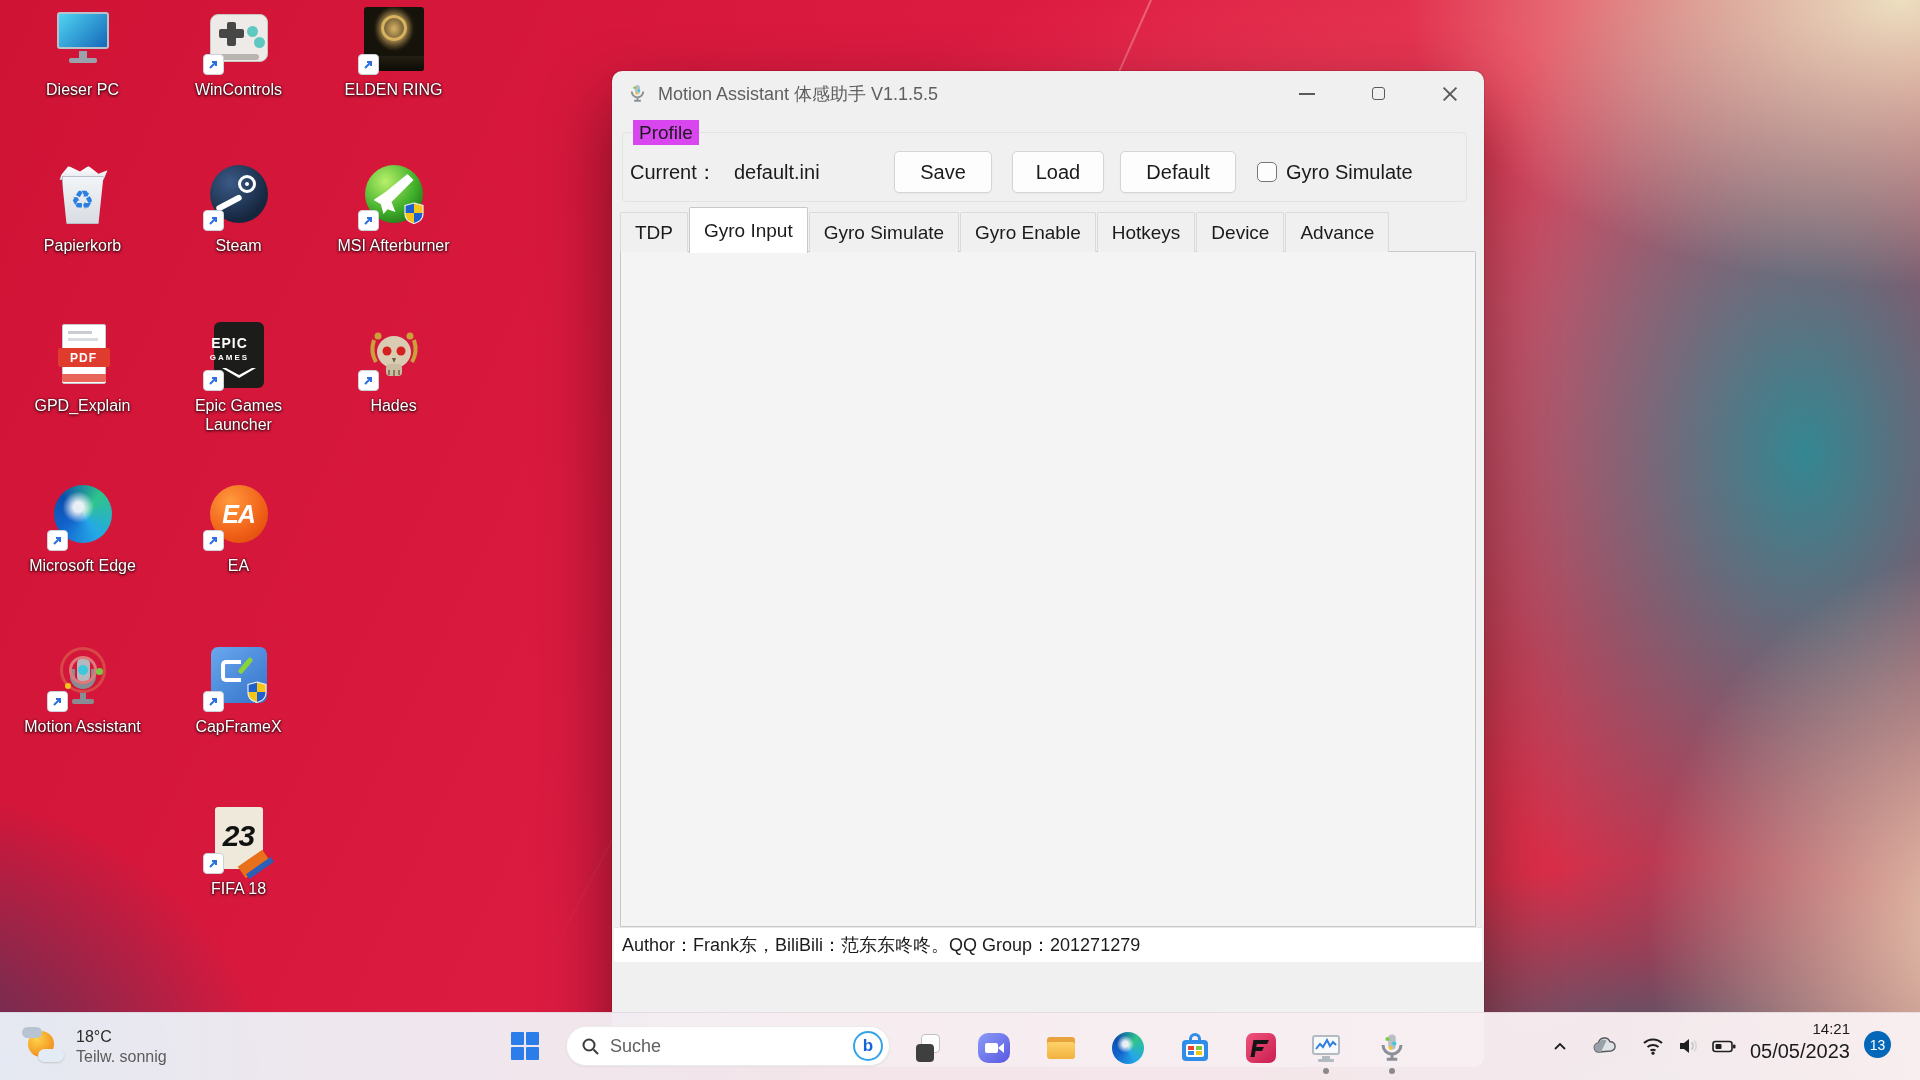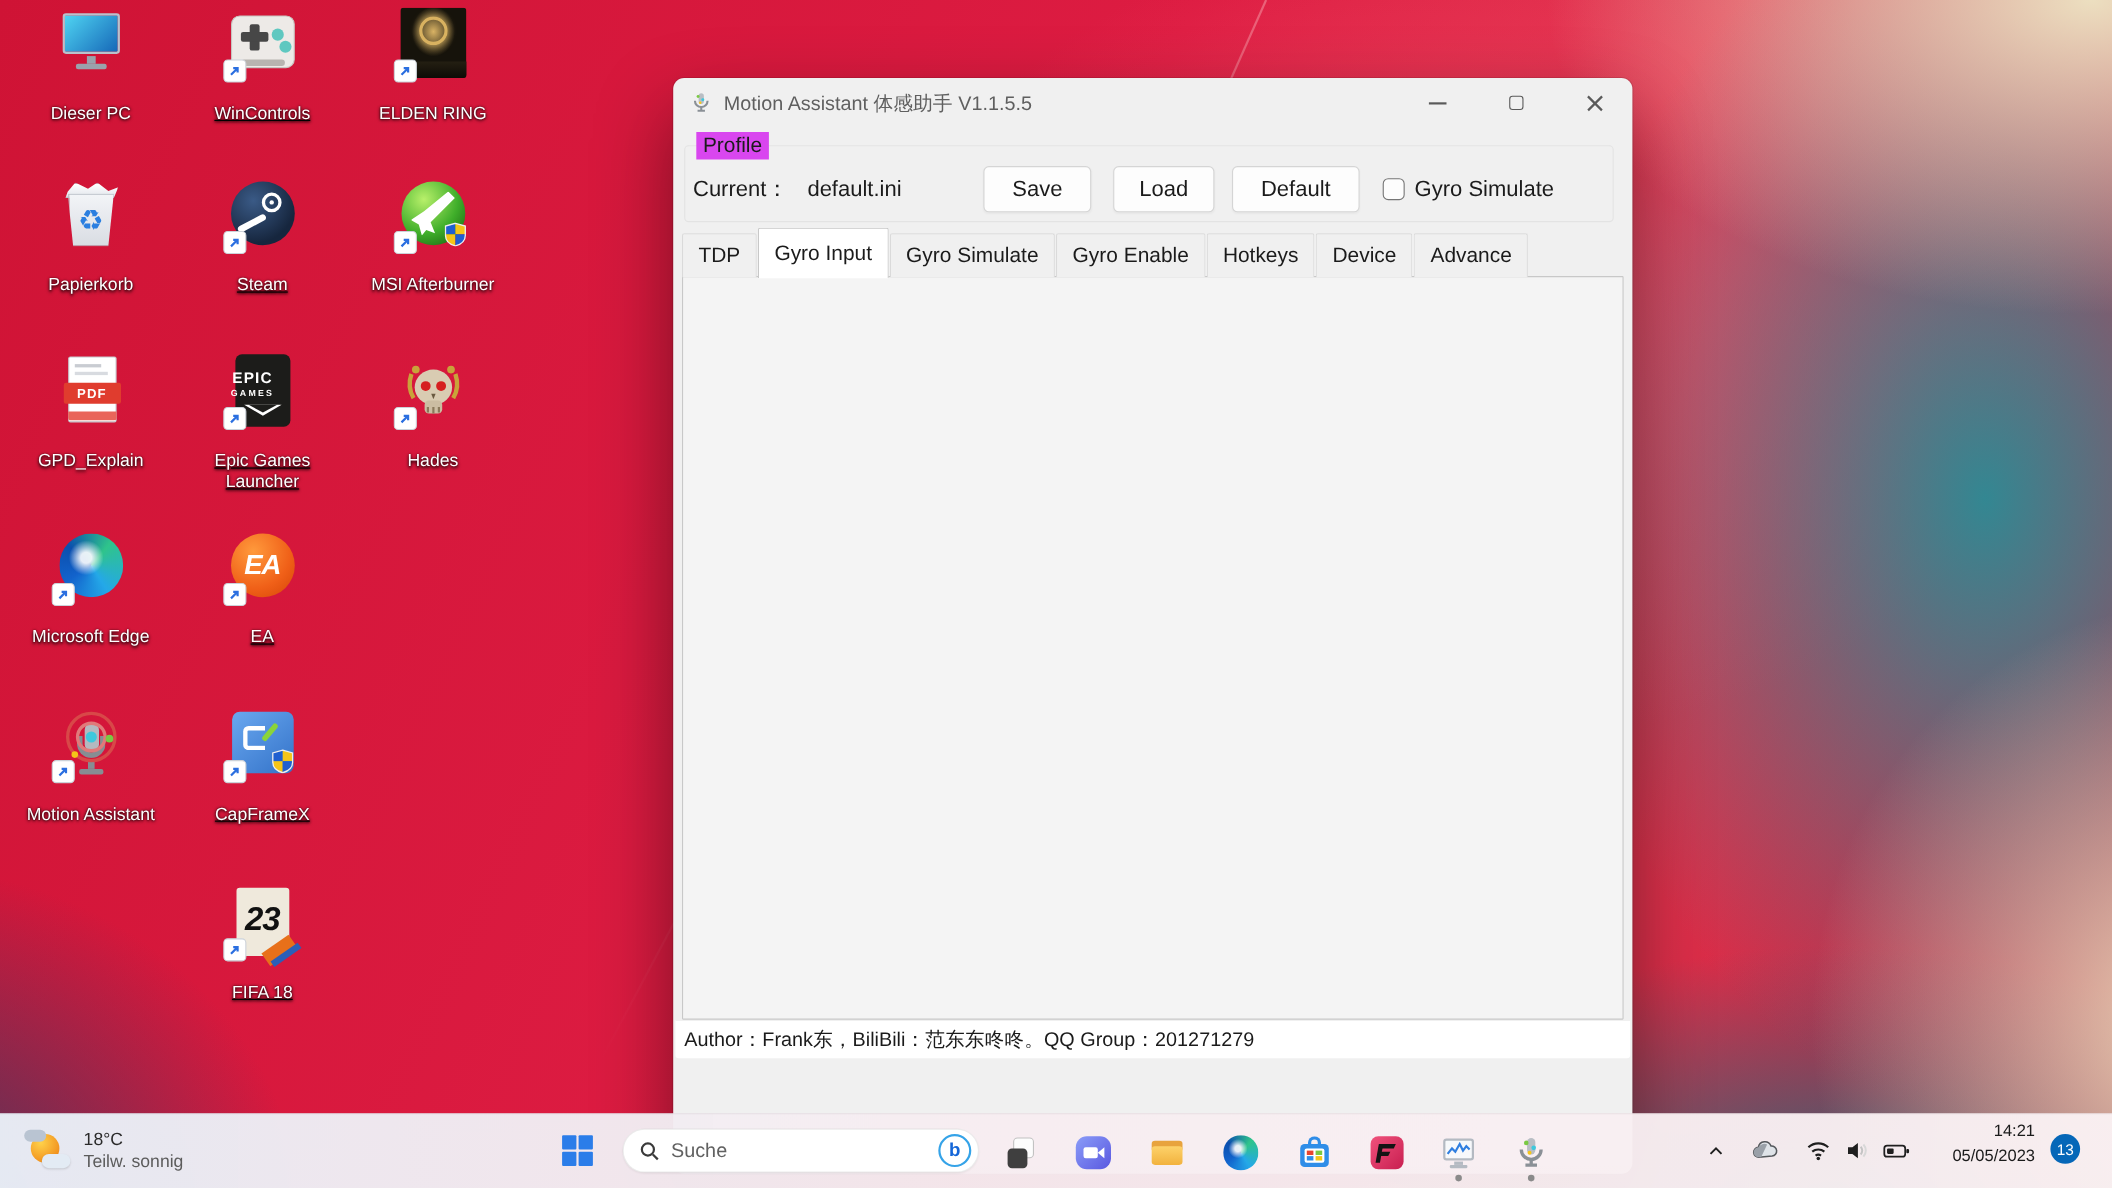--- a/index.html
+++ b/index.html
@@ -15,23 +15,23 @@
       radial-gradient(640px 560px at -5% 103%, rgba(50,60,96,.95) 0%, rgba(50,60,96,0) 58%),
       radial-gradient(900px 620px at 70% 28%, rgba(245,72,100,.8) 0%, rgba(245,72,100,0) 60%),
       linear-gradient(115deg,#cf1335 0%,#dd1c42 45%,#e23a52 70%,#d01537 100%);}
   .streak{position:absolute;background:linear-gradient(rgba(255,215,215,.35),rgba(255,215,215,0));width:2px;}
   .streak.s1{left:1150px;top:0;height:560px;transform:rotate(24deg);transform-origin:top;}
   .streak.s2{left:760px;top:560px;height:460px;transform:rotate(28deg);transform-origin:top;opacity:.5;}
 
   
   .dicon{position:absolute;width:145px;display:flex;flex-direction:column;align-items:center;}
   .dicon .art{position:relative;width:68px;height:68px;}
-  .dicon .cap{margin-top:20px;font-size:16px;color:#fff;text-align:center;line-height:19px;
+  .dicon .cap{margin-top:6px;font-size:16px;color:#fff;text-align:center;line-height:19px;
     text-shadow:0 1px 3px rgba(0,0,0,.95),0 0 2px rgba(0,0,0,.65);}
-  .c1{left:10px;} .c2{left:166px;text-decoration:underline;} .c3{left:321px;}
+  .c1{left:10px;} .c2{left:166px;} .c3{left:321px;}
   .r1{top:6px;} .r2{top:162px;} .r3{top:322px;} .r4{top:482px;} .r5{top:643px;} .r6{top:805px;}
   .art>div{position:absolute;}
   .sc{position:absolute;left:-2px;bottom:-1px;width:21px;height:21px;background:#fff;border-radius:4px;
       border:1px solid #ccd2d9;display:flex;align-items:center;justify-content:center;z-index:9;}
 
   
   .pc-screen{left:8px;top:6px;width:52px;height:37px;border-radius:3px;border:2px solid #b9c2cc;
     background:linear-gradient(135deg,#4fd4f2,#1668b8);}
   .pc-neck{left:30px;top:45px;width:8px;height:7px;background:#9aa2ac;}
   .pc-base{left:20px;top:52px;width:28px;height:5px;background:#9aa2ac;border-radius:2px;}
@@ -241,21 +241,21 @@
   .forza-f3{left:9px;top:10px;width:4px;height:17px;background:#141414;transform:skewX(-10deg);}
 
   .perf-scr{left:4px;top:5px;width:28px;height:20px;background:#f7f9fb;border:2px solid #b4bac2;border-radius:3px;}
   .perf-stand{left:14px;top:26px;width:8px;height:3px;background:#b4bac2;}
   .perf-base{left:10px;top:29px;width:16px;height:2.5px;background:#b4bac2;border-radius:1px;}
 
   .tray{position:absolute;top:1012px;height:68px;display:flex;align-items:center;}
   .tray-ico{width:30px;height:30px;display:flex;align-items:center;justify-content:center;margin:0 5px;}
   .clock{position:absolute;left:1740px;top:1018px;width:110px;text-align:right;}
   .clock .t{font-size:15px;color:#1b1b1b;line-height:22px;}
-  .clock .d{font-size:15px;color:#1b1b1b;line-height:22px;}
+  .clock .d{font-size:20px;color:#1b1b1b;line-height:22px;}
   .badge{position:absolute;left:1864px;top:1031px;width:27px;height:27px;border-radius:50%;background:#0567b8;
     color:#fff;font-size:14px;display:flex;align-items:center;justify-content:center;}
 </style>
 </head>
 <body>
 
 <svg width="0" height="0" style="position:absolute">
     <defs>
   <clipPath id="shieldclip">
         <path d="M10 1 L19 3.5 V12 C19 17 15.5 20 10 21.5 C4.5 20 1 17 1 12 V3.5 Z"></path>

